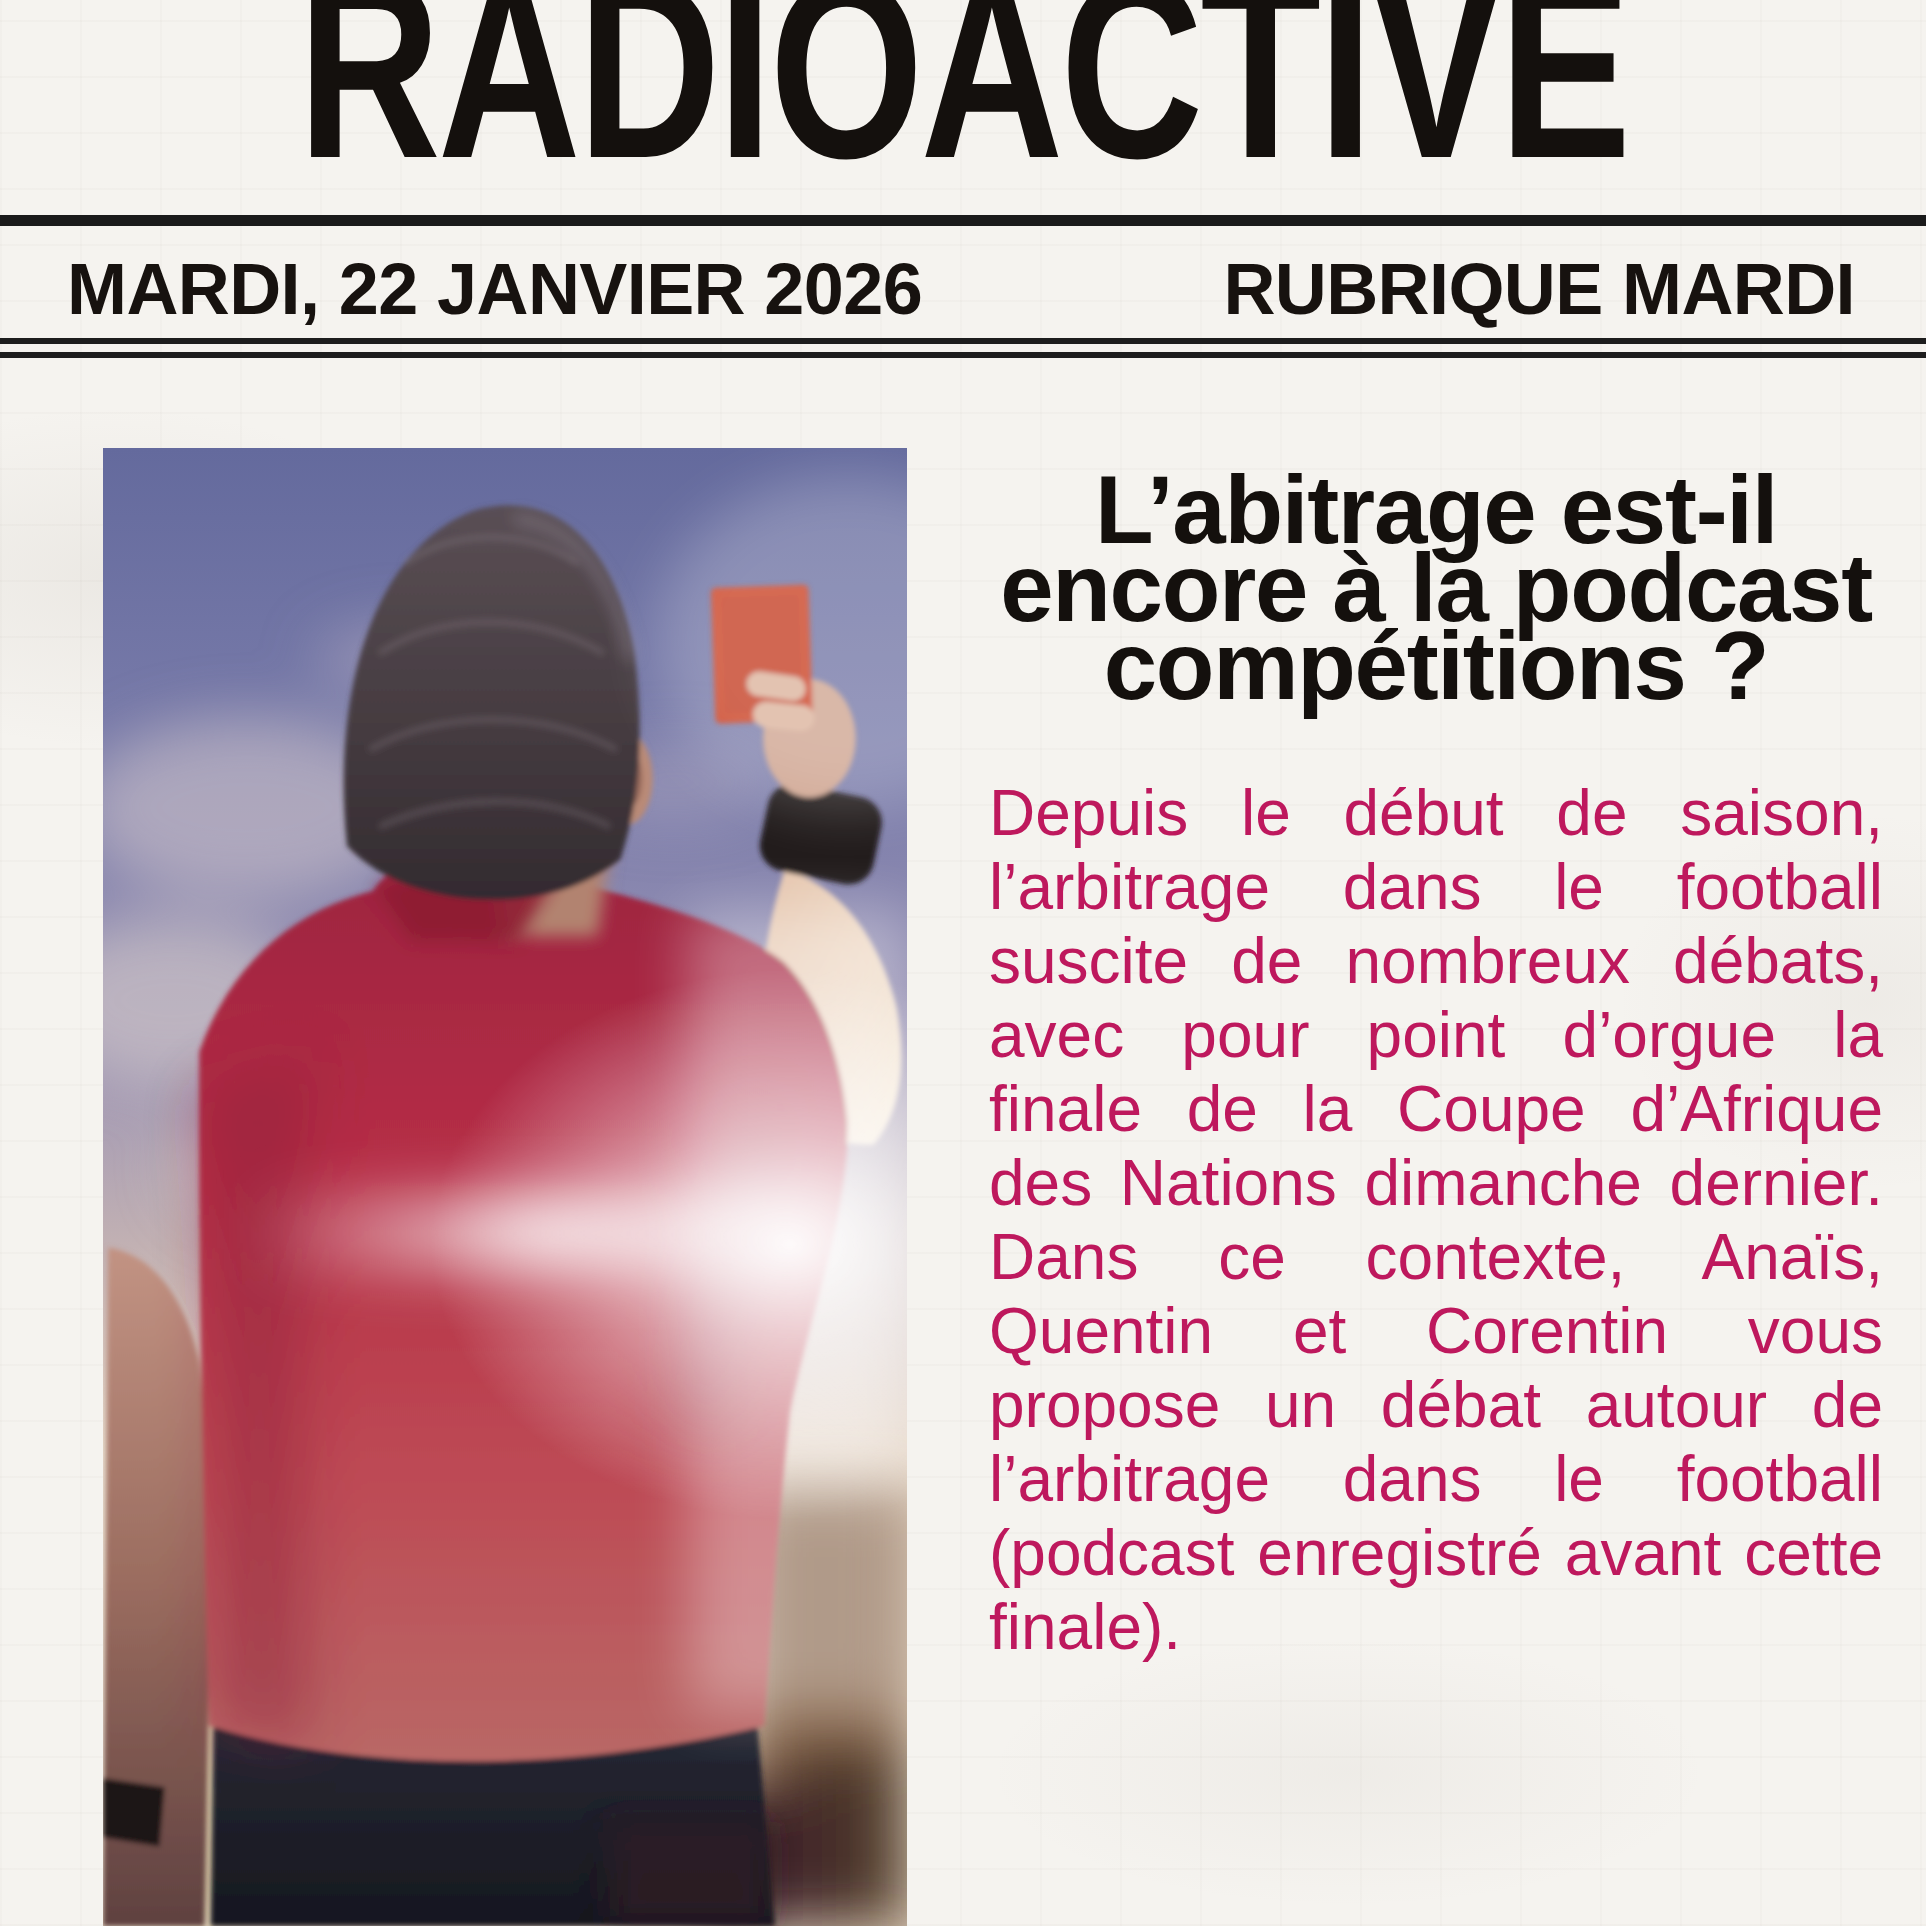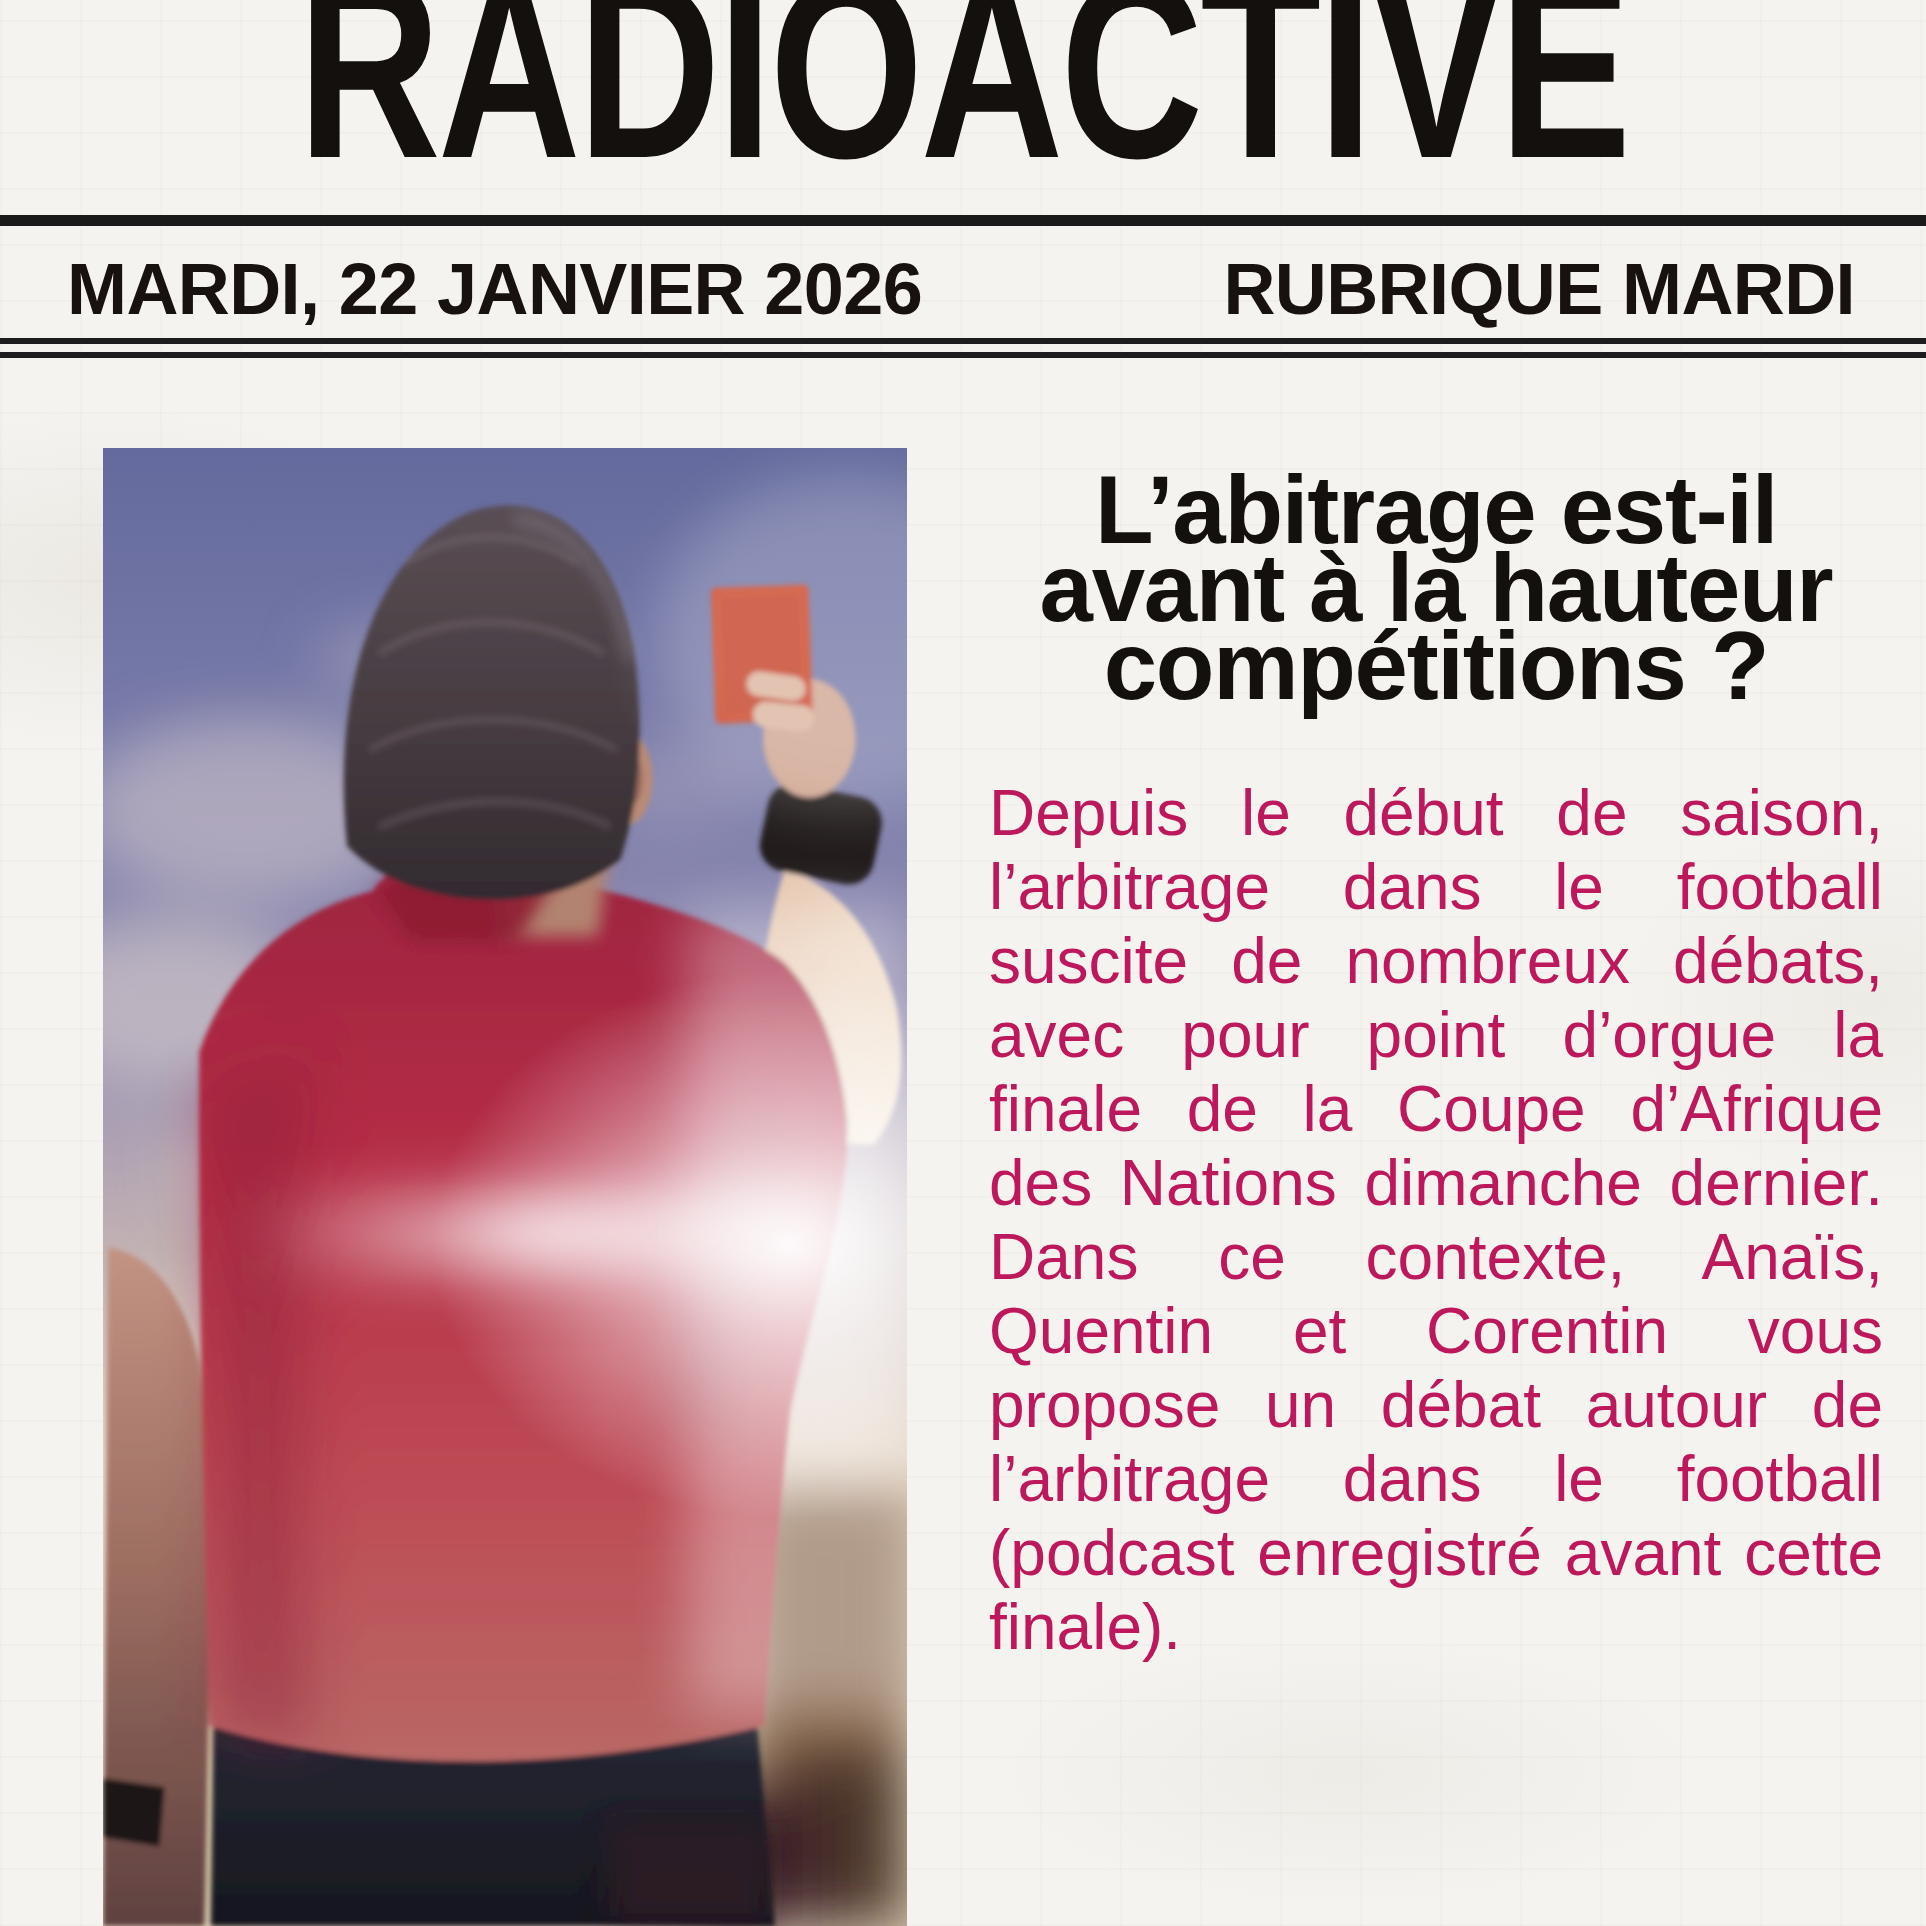--- a/index.html
+++ b/index.html
@@ -212,19 +212,19 @@
         <ellipse cx="1070" cy="1240" rx="560" ry="430" fill="url(#flare)"></ellipse>
         <rect x="910" y="720" width="342" height="1250" fill="#ffffff" opacity="0.33" filter="url(#b6)"></rect>
         <ellipse cx="1160" cy="300" rx="300" ry="260" fill="#ffffff" opacity="0.22" filter="url(#b6)"></ellipse>
       </g>
     </svg>
   </figure>
 
   <article class="article">
     <h2 class="headline">
       <span>L’abitrage est-il</span>
-      <span>avant à la hauteur</span>
+      <span>encore à la podcast</span>
       <span>compétitions ?</span>
     </h2>
     <p class="body-text">Depuis le début de saison, l’arbitrage dans le football suscite de nombreux débats, avec pour point d’orgue la finale de la Coupe d’Afrique des Nations dimanche dernier. Dans ce contexte, Anaïs, Quentin et Corentin vous propose un débat autour de l’arbitrage dans le football (podcast enregistré avant cette finale).</p>
   </article>
 </div>
 
 
 </body></html>

